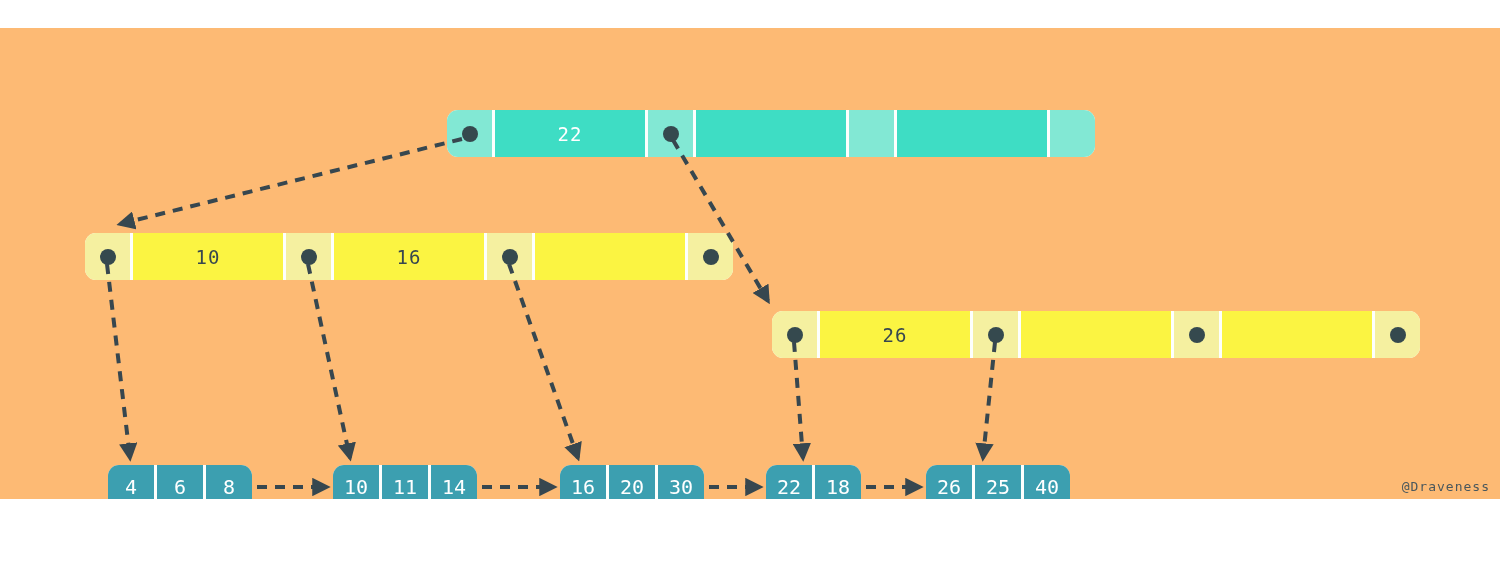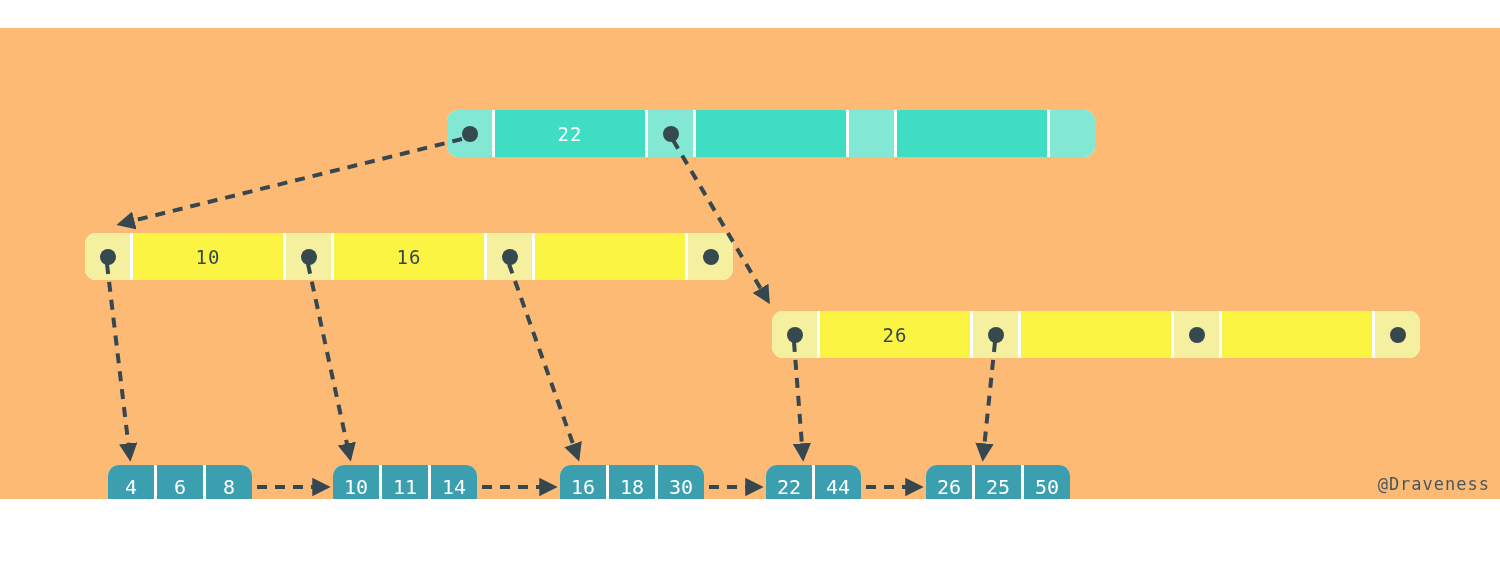--- a/index.html
+++ b/index.html
@@ -50,21 +50,21 @@
   }
   .edge{
     stroke:#37474f;
     stroke-width:4;
     fill:none;
     stroke-dasharray:10 8;
   }
   .watermark{
     position:absolute;
     right:10px;bottom:5px;
-    font-size:17px;
+    font-size:13px;
     letter-spacing:1px;
     color:#49575c;
   }
 </style>
 </head>
 <body>
 
 <div class="canvas">
 
   <div class="node internal root" style="left:447px;top:82px;">
@@ -157,45 +157,45 @@
     <div class="cell">
         <span>14</span>
       </div>
   </div>
 
   <div class="node leafnode" style="left:560px;top:437px;">
     <div class="cell">
         <span>16</span>
       </div>
     <div class="cell">
+        <span>20</span>
+      </div>
+    <div class="cell">
+        <span>30</span>
+      </div>
+  </div>
+
+  <div class="node leafnode" style="left:766px;top:437px;">
+    <div class="cell">
+        <span>22</span>
+      </div>
+    <div class="cell">
         <span>18</span>
       </div>
-    <div class="cell">
-        <span>30</span>
-      </div>
-  </div>
-
-  <div class="node leafnode" style="left:766px;top:437px;">
-    <div class="cell">
-        <span>22</span>
-      </div>
-    <div class="cell">
-        <span>44</span>
-      </div>
   </div>
 
   <div class="node leafnode" style="left:926px;top:437px;">
     <div class="cell">
         <span>26</span>
       </div>
     <div class="cell">
         <span>25</span>
       </div>
     <div class="cell">
-        <span>50</span>
+        <span>40</span>
       </div>
   </div>
 
   <svg class="edges" width="1500" height="563" viewBox="0 0 1500 563">
     <defs>
       <marker id="ah" viewBox="0 0 10 10" refX="8" refY="5" markerWidth="4.6" markerHeight="4.6" orient="auto-start-reverse">
         <path d="M0,0 L10,5 L0,10 z" fill="#37474f"></path>
       </marker>
     </defs>
     <line class="edge" x1="462" y1="111" x2="120" y2="196" marker-end="url(#ah)"></line>

